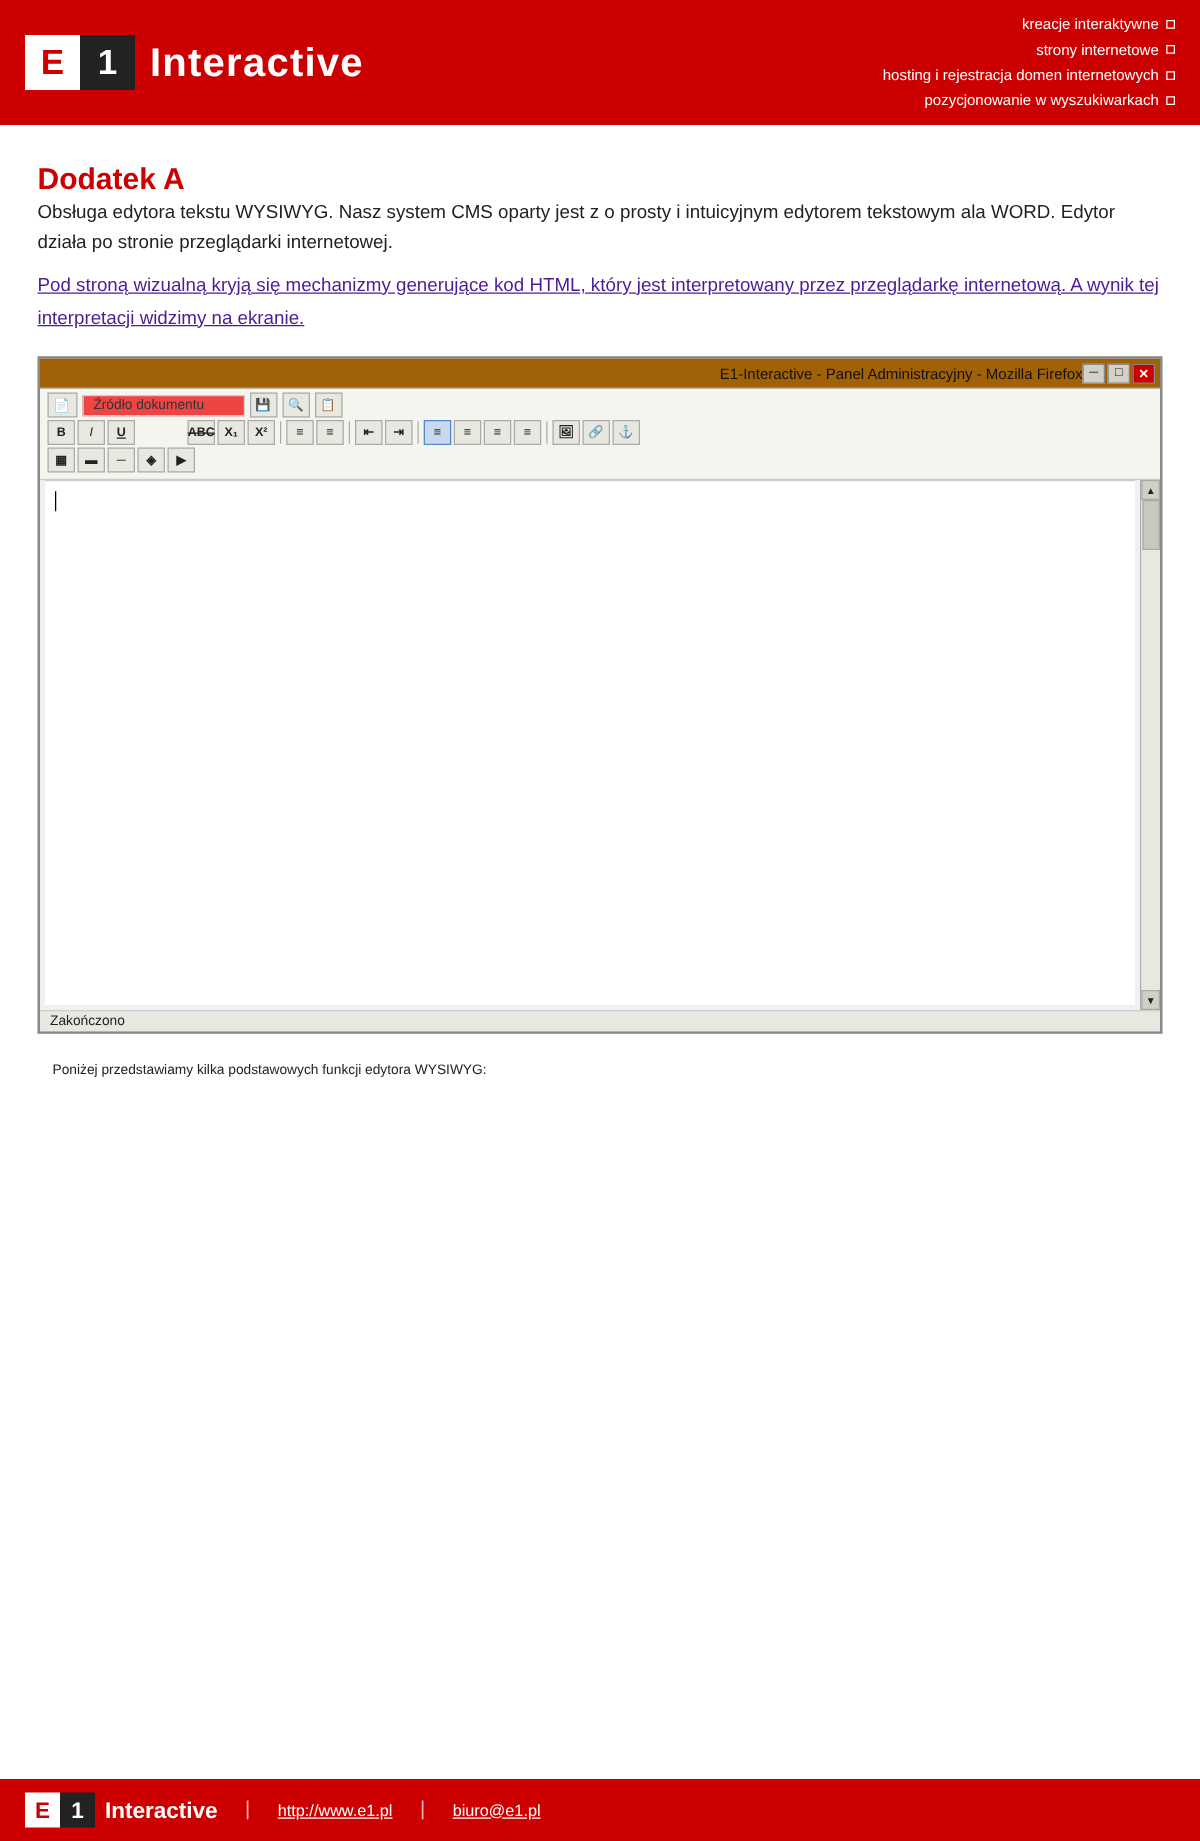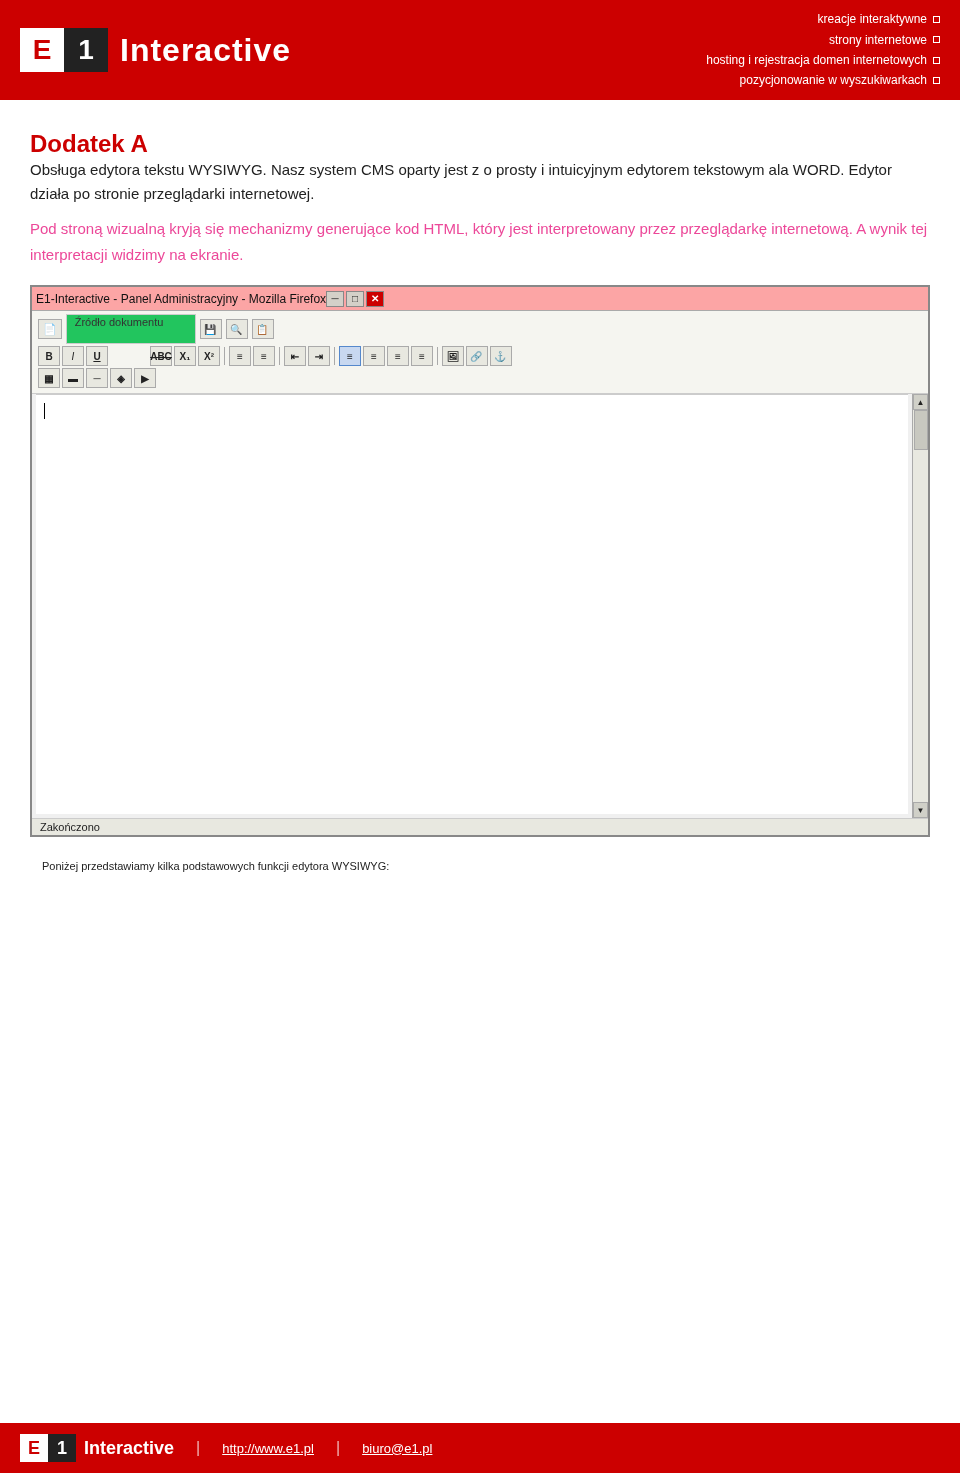--- a/index.html
+++ b/index.html
@@ -87,37 +87,38 @@
     .intro-text {
       font-size: 15px;
       line-height: 1.6;
       margin-bottom: 10px;
       color: #222;
     }
     .body-text {
       font-size: 15px;
       line-height: 1.7;
       margin-bottom: 12px;
-      color: #ec4899;
+      color: #4c1d95;
+      text-decoration: underline;
     }
 
     
     .browser-window {
       border: 2px solid #888;
       margin: 18px 0 20px 0;
       background: #f0f0f0;
       font-family: Arial, sans-serif;
       font-size: 12px;
     }
     .browser-titlebar {
-      background: #fca5a5;
+      background: #a16207;
       border-bottom: 1px solid #aaa;
       display: flex;
       align-items: center;
-      justify-content: flex-start;
+      justify-content: flex-end;
       padding: 2px 4px;
       height: 24px;
     }
     .browser-title-text {
       font-size: 12px;
       color: #111;
     }
     .browser-controls {
       display: flex;
       gap: 2px;
@@ -183,25 +184,25 @@
     .tb-btn.active { background: #c8d8f0; border: 1px solid #5588cc; }
     .source-row {
       display: flex;
       align-items: center;
       gap: 4px;
       margin-bottom: 2px;
     }
     .source-label {
       font-size: 11px;
       color: #333;
-      background: #22c55e;
+      background: #ef4444;
       border: 1px solid #ccc;
       padding: 1px 8px;
       width: 130px;
-      height: 30px;
+      height: 17px;
     }
 
     
     .browser-editor {
       background: #fff;
       min-height: 420px;
       border-top: 1px solid #ccc;
       padding: 8px;
       position: relative;
       margin: 0 4px 4px 4px;

